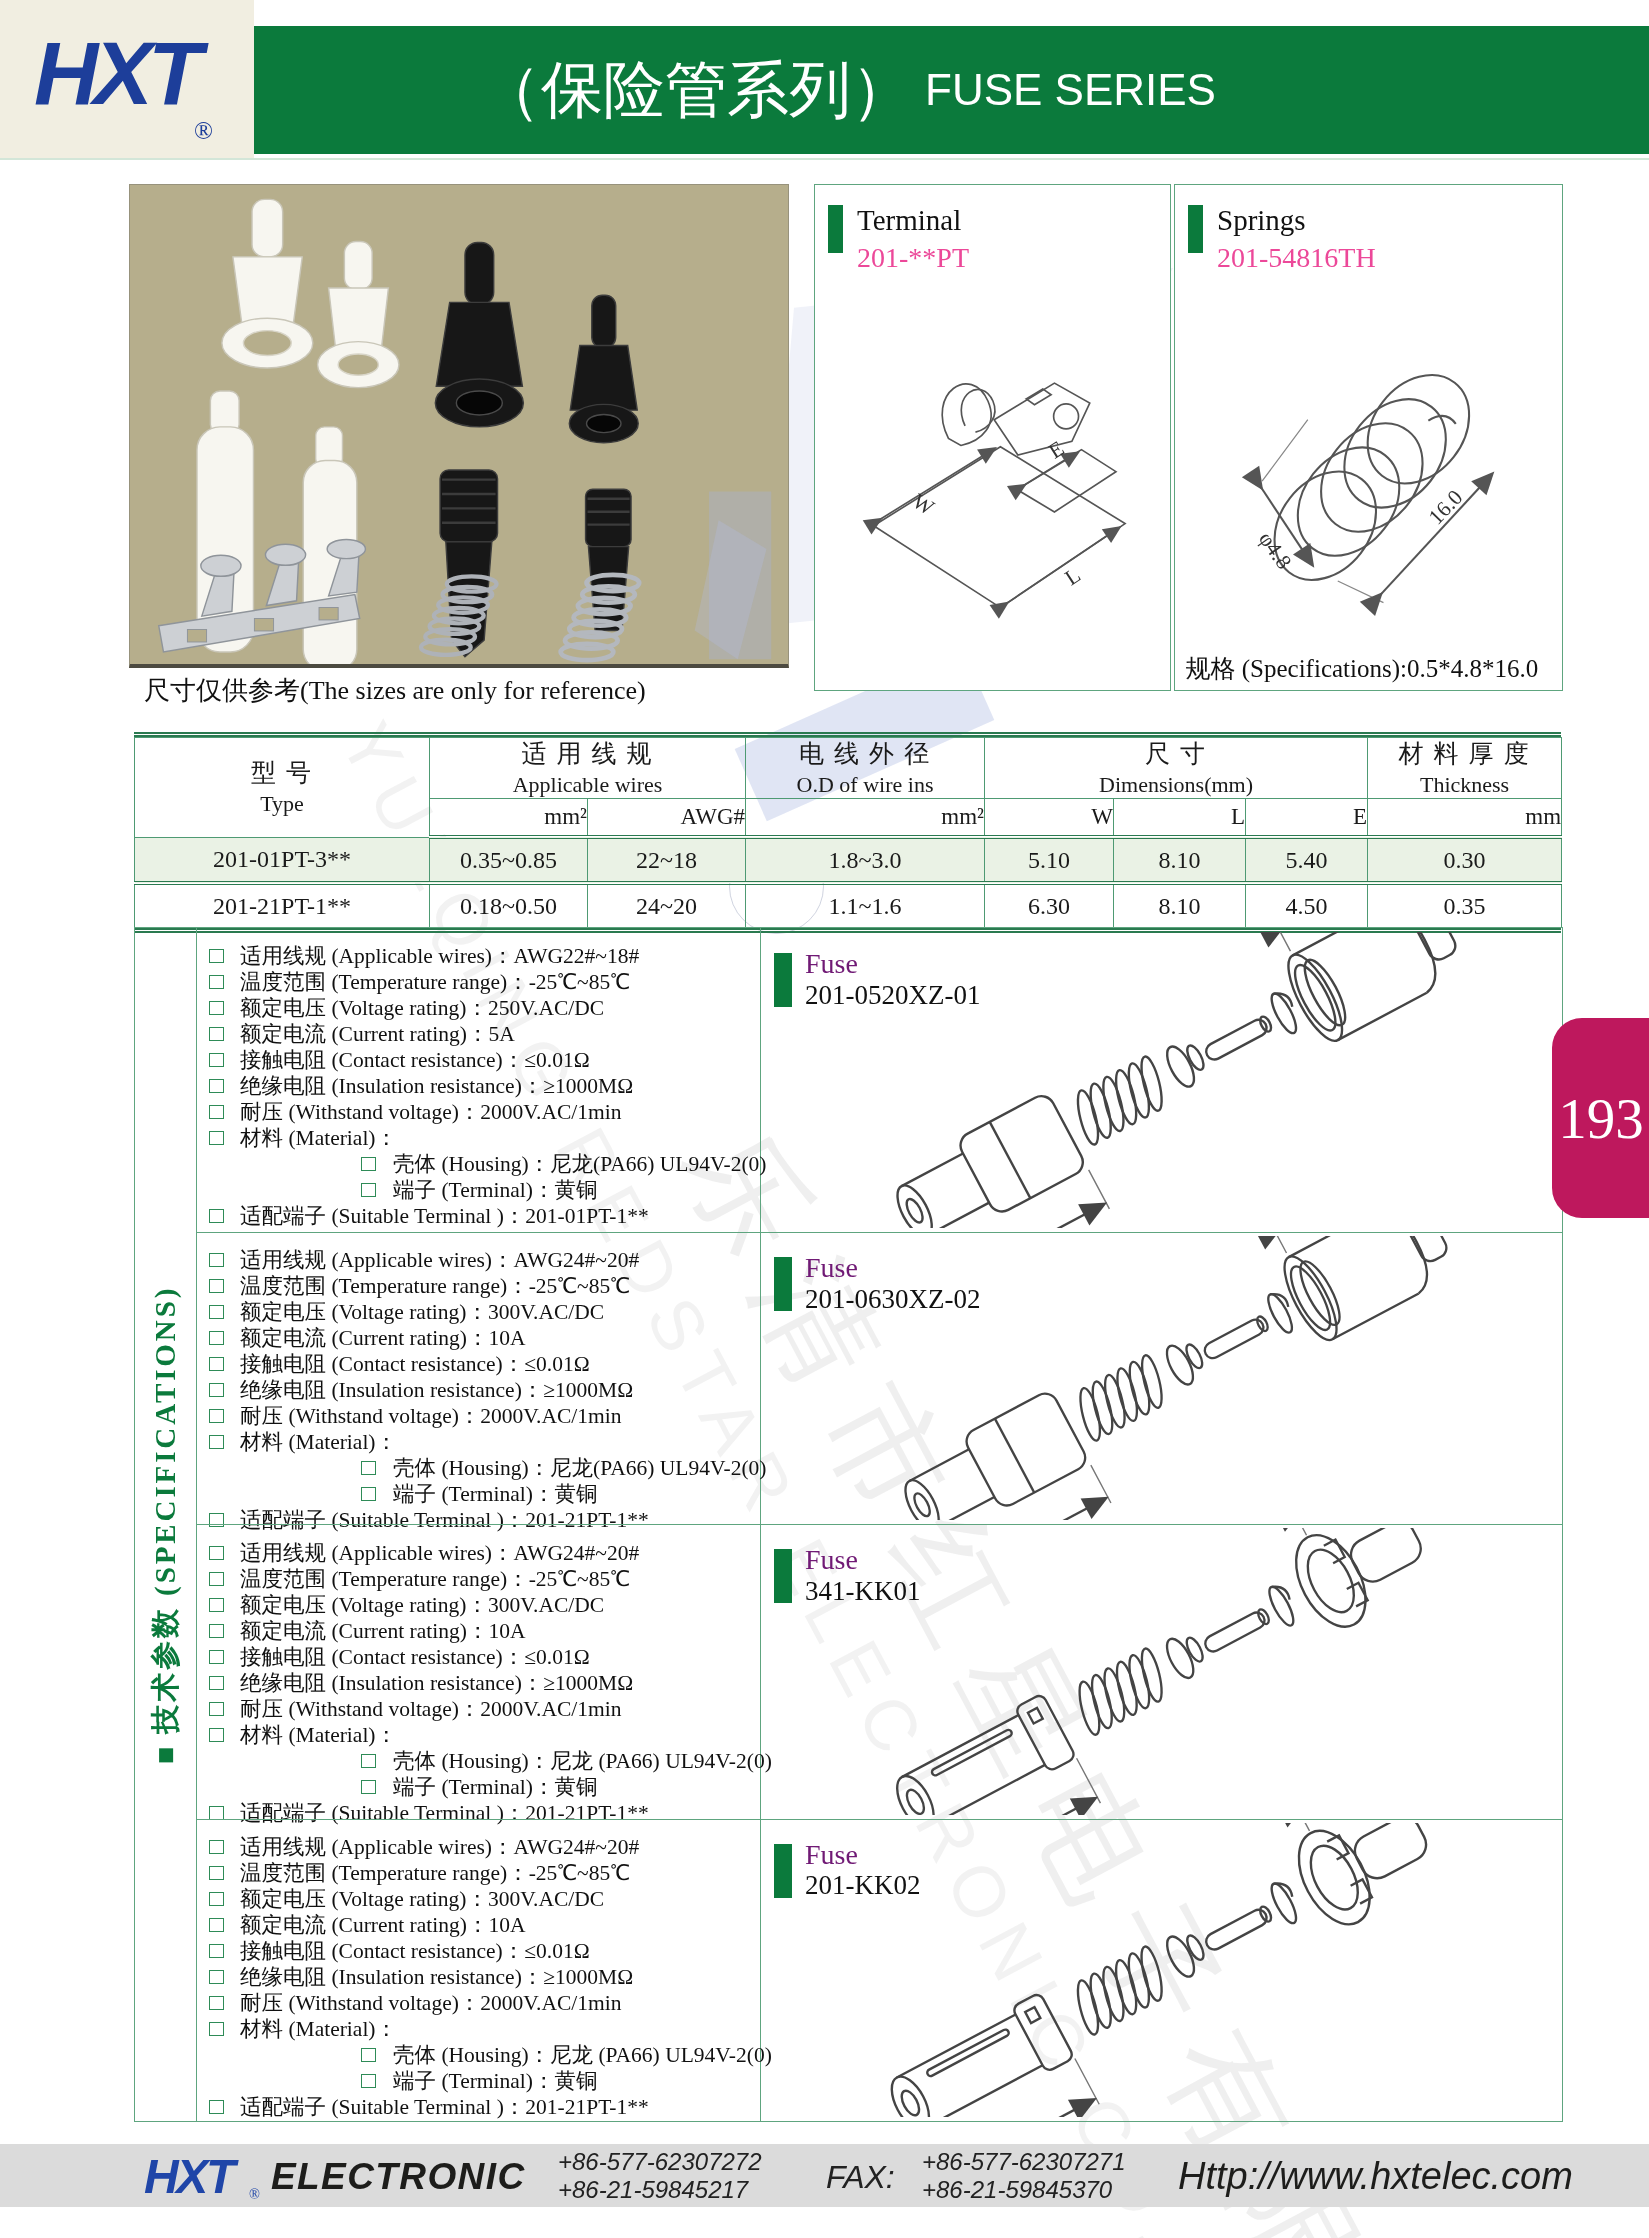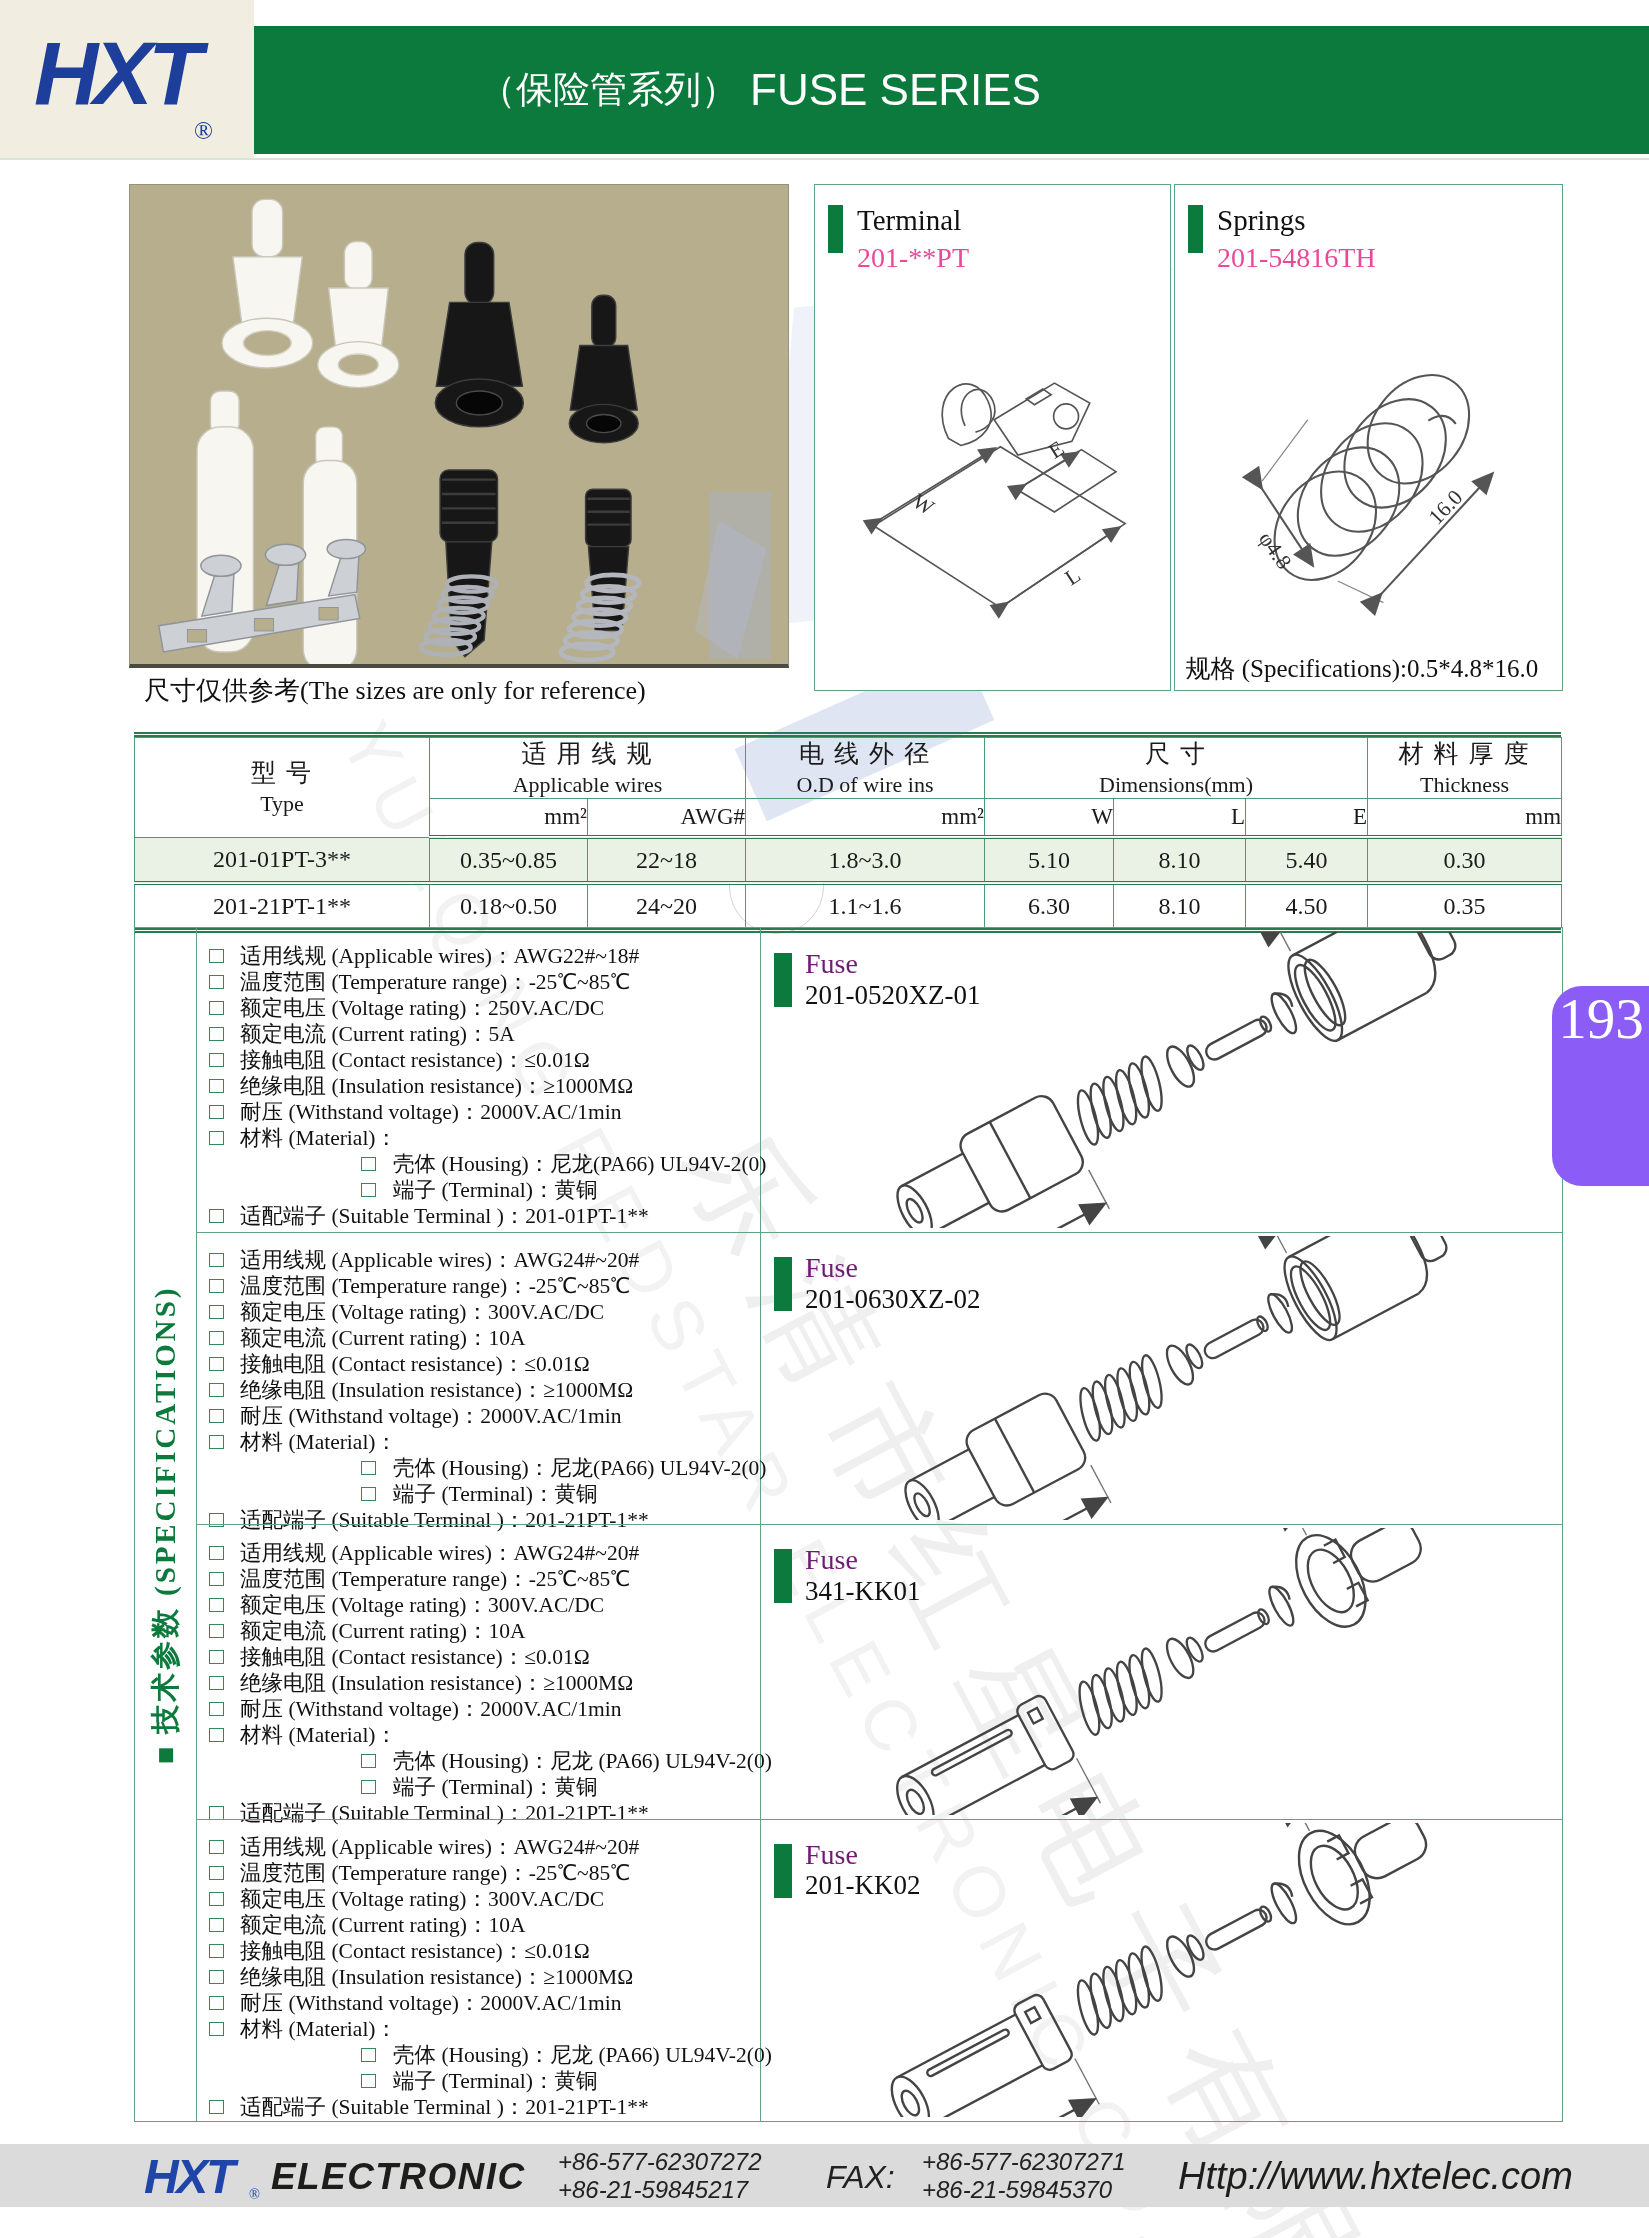--- a/index.html
+++ b/index.html
@@ -6,21 +6,21 @@
   #page{position:relative;width:1649px;height:2239px;background:#ffffff;overflow:hidden;
         font-family:"Liberation Serif",serif;color:#1a1a1a;}
   .abs{position:absolute;}
 
   
   .logo-zone{left:0;top:0;width:254px;height:158px;background:#f1eee1;}
   .logo-hxt{left:34px;top:21.5px;font-family:"Liberation Sans",sans-serif;font-style:italic;
             font-weight:900;font-size:89px;letter-spacing:-4.8px;color:#1d3e9a;}
   .logo-reg{left:194px;top:117px;font-size:25px;color:#1d3e9a;font-family:"Liberation Serif",serif;}
   .band{left:254px;top:26px;width:1395px;height:128px;background:#0b7a3c;display:flex;align-items:center;}
-  .band-zh{margin-left:225px;color:#ffffff;font-size:37px;font-family:"Liberation Sans",sans-serif;font-weight:400;}
+  .band-zh{margin-left:225px;color:#ffffff;font-size:62px;font-family:"Liberation Sans",sans-serif;font-weight:400;}
   .band-en{margin-left:12px;color:#ffffff;font-size:44px;font-family:"Liberation Sans",sans-serif;}
   .header-rule{left:0;top:158px;width:1649px;height:2.4px;background:#d3e6d8;}
 
   
   .photo{left:129px;top:184px;width:658px;height:479px;background:#b6ae8c;
          border:1px solid #97927c;border-bottom:4.3px solid #4c4a40;}
   .photo svg{display:block;width:100%;height:100%;}
   .photo-caption{left:144px;top:673px;font-size:26px;color:#111;}
 
   
@@ -59,22 +59,22 @@
   .spec-line .sq{position:absolute;left:0;top:5.7px;width:12.5px;height:12.5px;border:1.9px solid #2e8b57;background:#fff;}
   .spec-line.sub{padding-left:184px;}
   .spec-line.sub .sq{left:152px;}
   .fuse-draw{position:absolute;left:627px;width:797px;}
   .fuse-draw svg{width:100%;height:100%;}
   .fuse-bullet{position:absolute;left:639px;width:18px;height:54px;background:#0b7a3c;}
   .fuse-title{position:absolute;left:670px;font-size:28px;color:#701a75;}
   .fuse-model{position:absolute;left:670px;font-size:27px;color:#111;}
 
   
-  .page-tab{left:1552px;top:986px;width:98px;height:200px;background:#8b5cf6;
-            border-radius:30px 0 0 30px;display:flex;align-items:flex-start;justify-content:center;}
+  .page-tab{left:1552px;top:1018px;width:98px;height:200px;background:#be185d;
+            border-radius:30px 0 0 30px;display:flex;align-items:center;justify-content:center;}
   .page-tab span{color:#fff;font-size:57px;}
 
   
   .footer{left:0;top:2144px;width:1649px;height:63px;background:#dbdbdb;}
   .f-hxt{position:absolute;left:144px;top:4.8px;font-family:"Liberation Sans",sans-serif;font-style:italic;
          font-weight:900;font-size:48px;letter-spacing:-2.4px;color:#1f45a8;}
   .f-reg{position:absolute;left:249px;top:42px;font-size:14.4px;color:#1f45a8;}
   .f-electronic{position:absolute;left:271px;top:12px;font-family:"Liberation Sans",sans-serif;font-style:italic;
                 font-weight:700;font-size:37px;letter-spacing:1.4px;color:#1d1d1b;}
   .f-phones{position:absolute;left:558px;top:3.8px;font-family:"Liberation Sans",sans-serif;font-style:italic;

